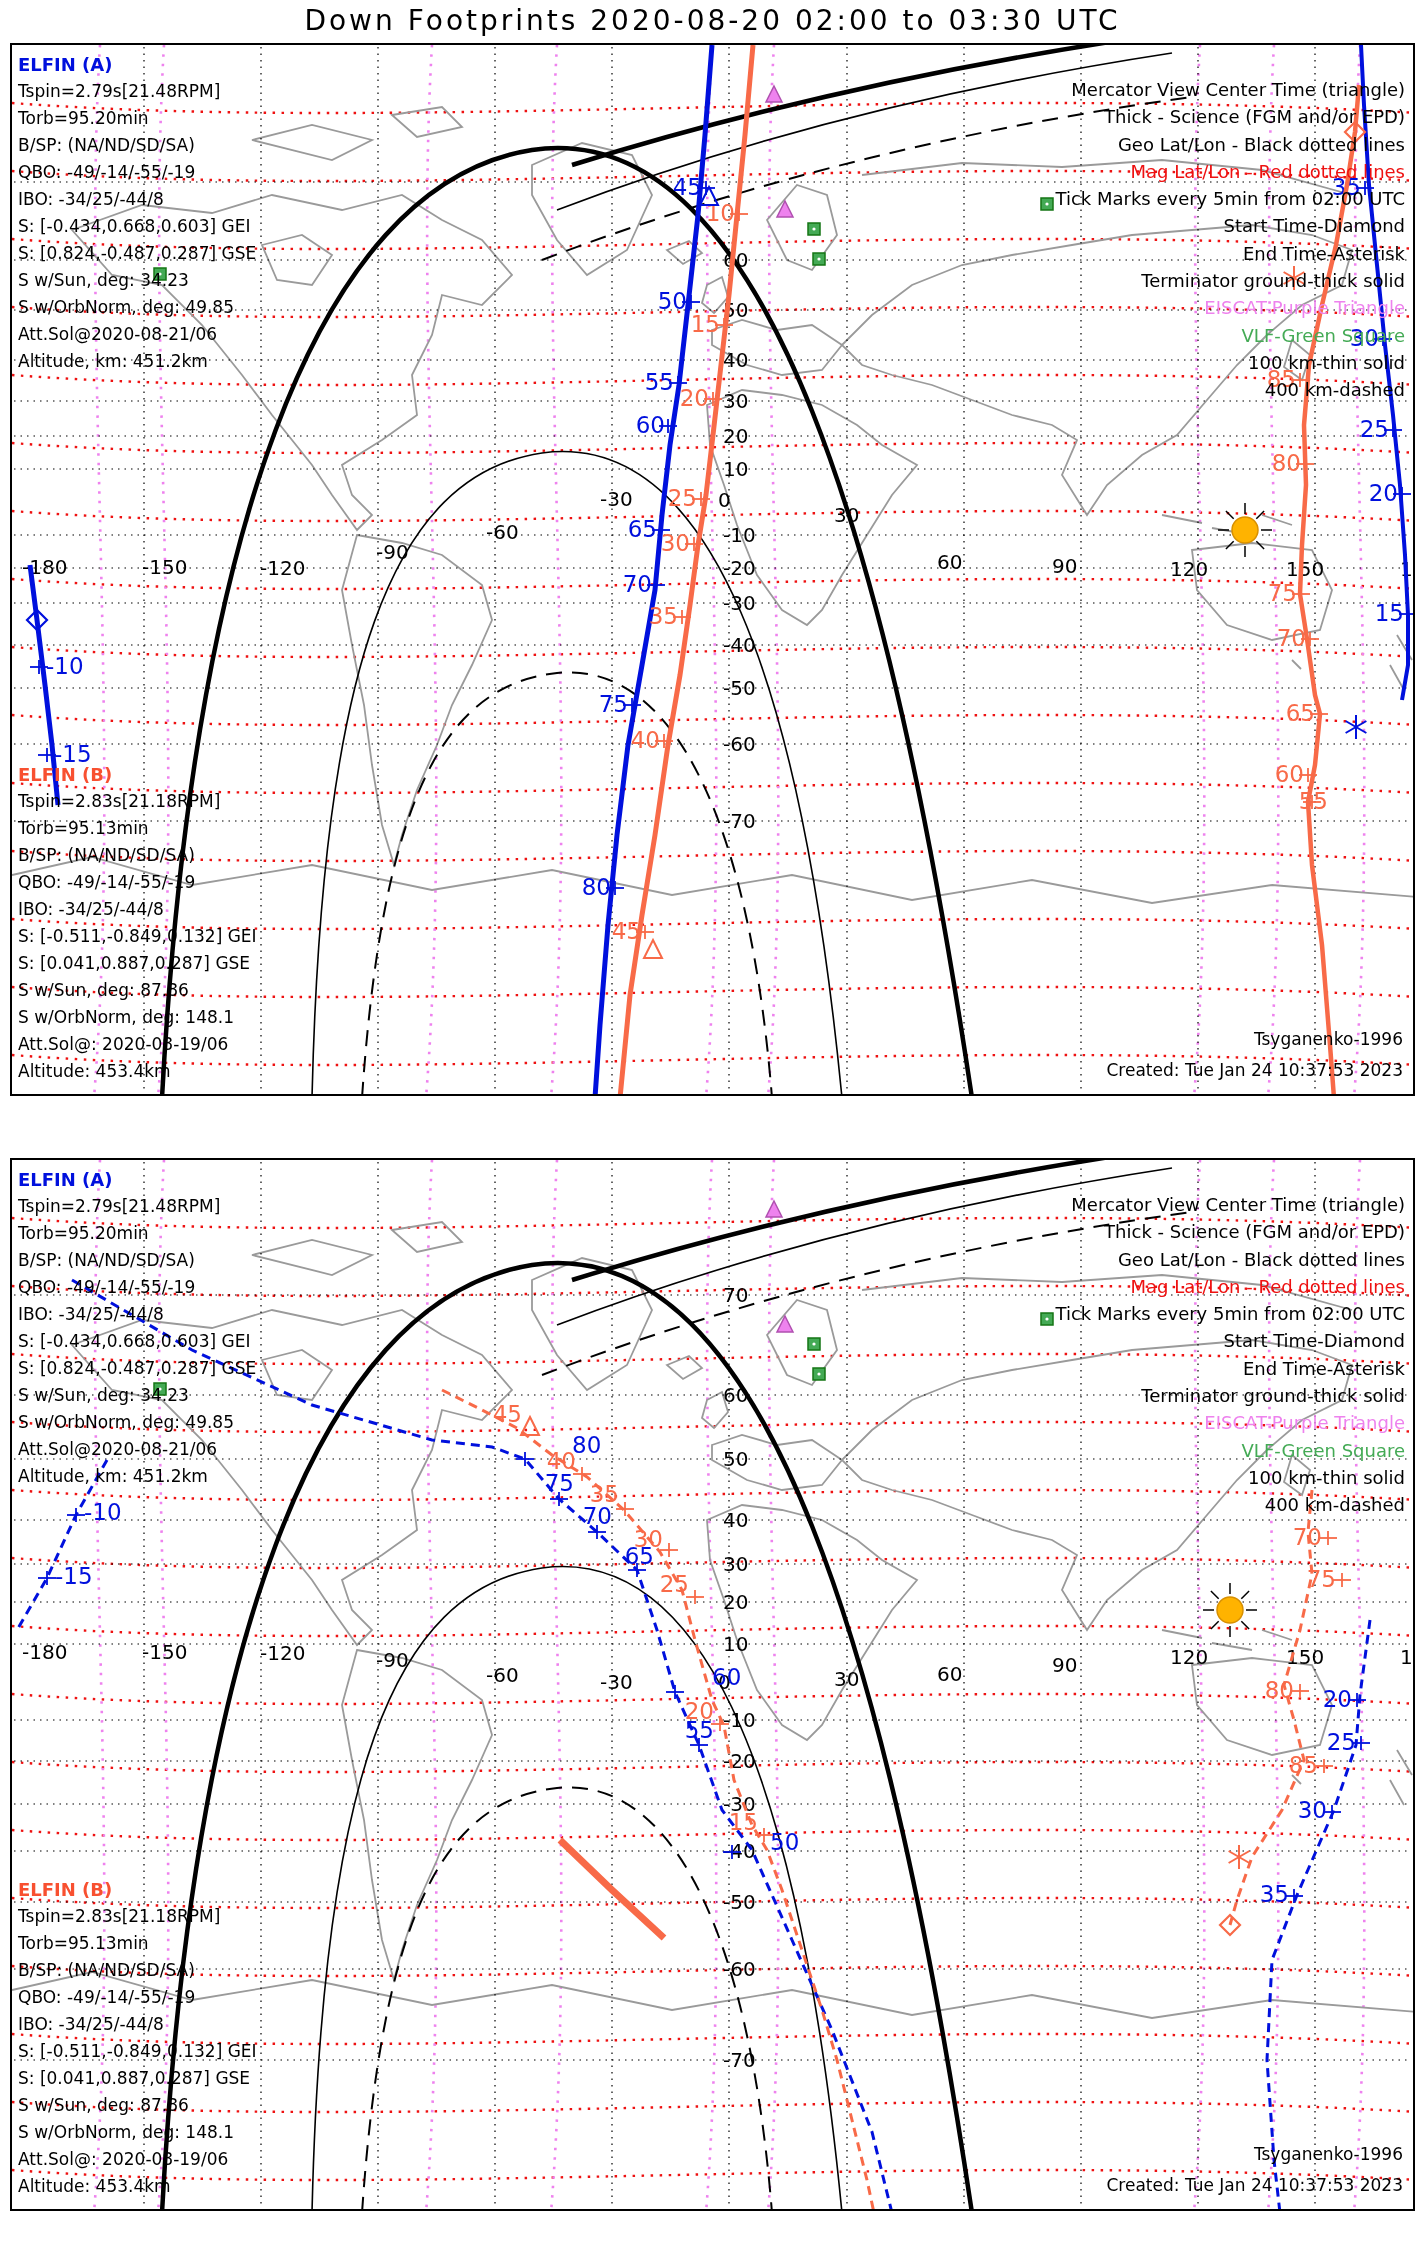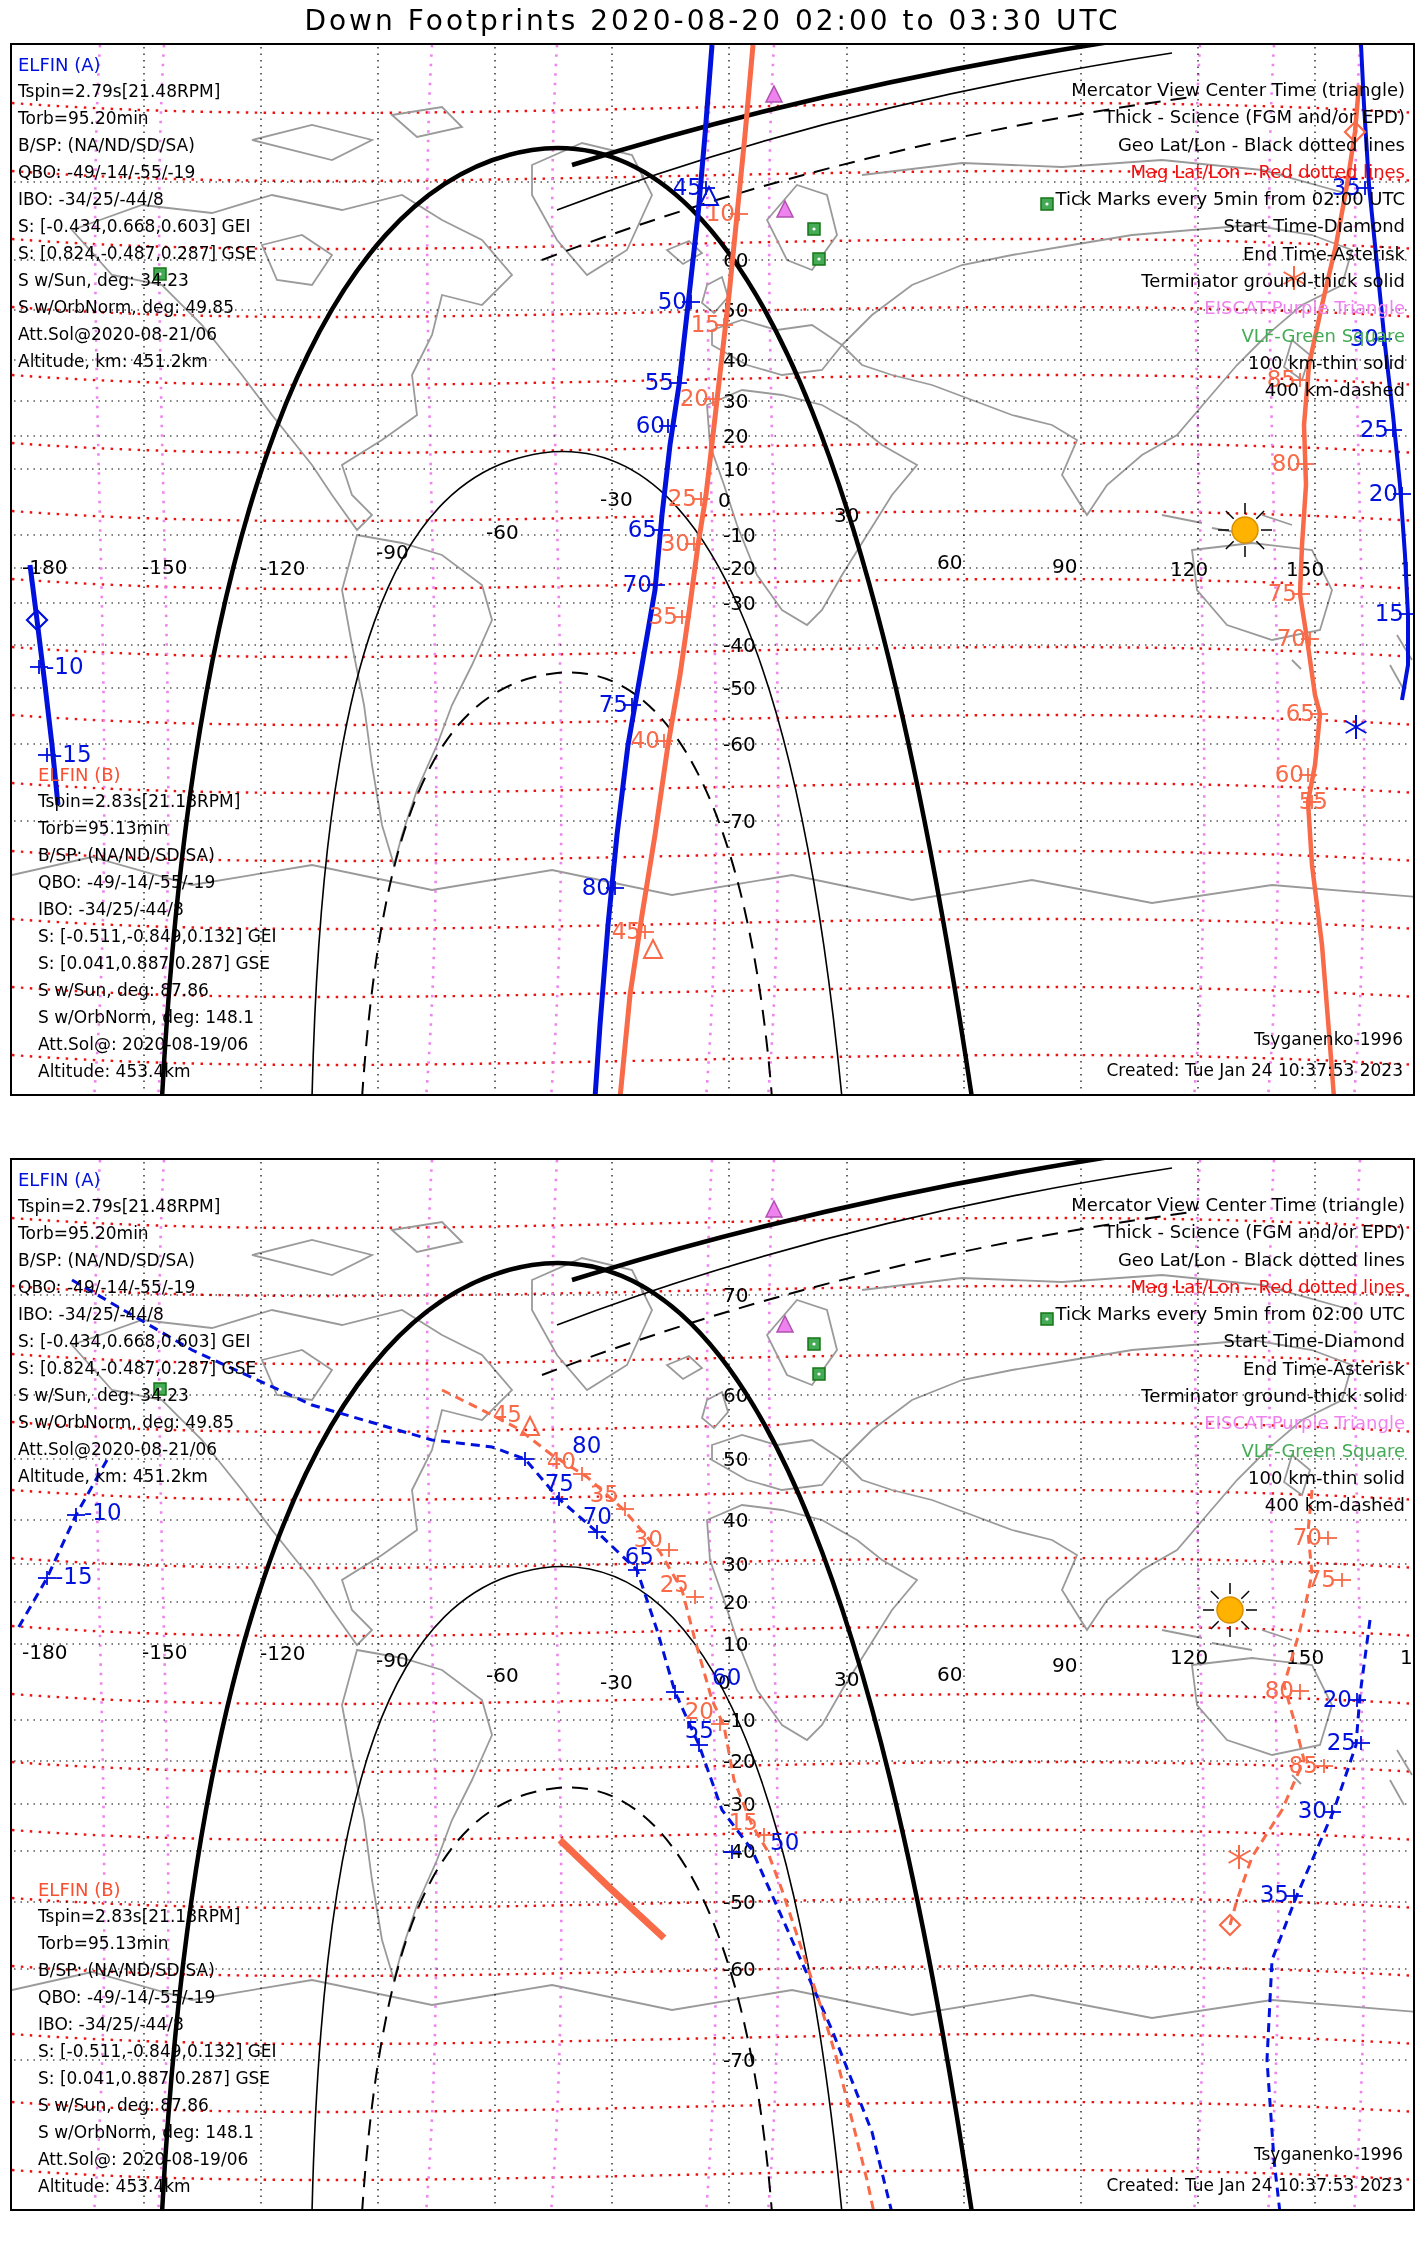--- a/index.html
+++ b/index.html
@@ -4,22 +4,22 @@
 <style>
   html,body{margin:0;padding:0;background:#fff;}
   .stage{position:relative;width:1425px;height:2250px;background:#fff;overflow:hidden;
          font-family:"DejaVu Sans",sans-serif;color:#000;}
   .ptitle{position:absolute;left:0;width:1425px;text-align:center;font-size:28px;
           letter-spacing:3px;white-space:nowrap;}
   .panel{position:absolute;left:10px;width:1405px;height:1053px;border:2px solid #000;
          box-sizing:border-box;background:#fff;}
   .panel svg{position:absolute;left:0;top:0;}
   .blockA,.blockB{position:absolute;left:6px;font-size:17px;line-height:27px;white-space:nowrap;}
-  .blockA{top:6px;} .blockB{top:716px;margin-left:20px;}
-  .btitle{font-weight:normal;font-size:18px;}
+  .blockA{top:6px;} .blockB{top:716px;}
+  .btitle{font-weight:bold;font-size:18px;}
   .legend{position:absolute;right:8px;top:31px;text-align:right;font-size:18px;
           line-height:27.3px;white-space:nowrap;}
   .footer{position:absolute;right:10px;bottom:8px;text-align:right;font-size:17px;
           line-height:31px;white-space:nowrap;}
   text{font-family:"DejaVu Sans",sans-serif;}
 </style>
 </head>
 <body>
 
 <div class="stage">

